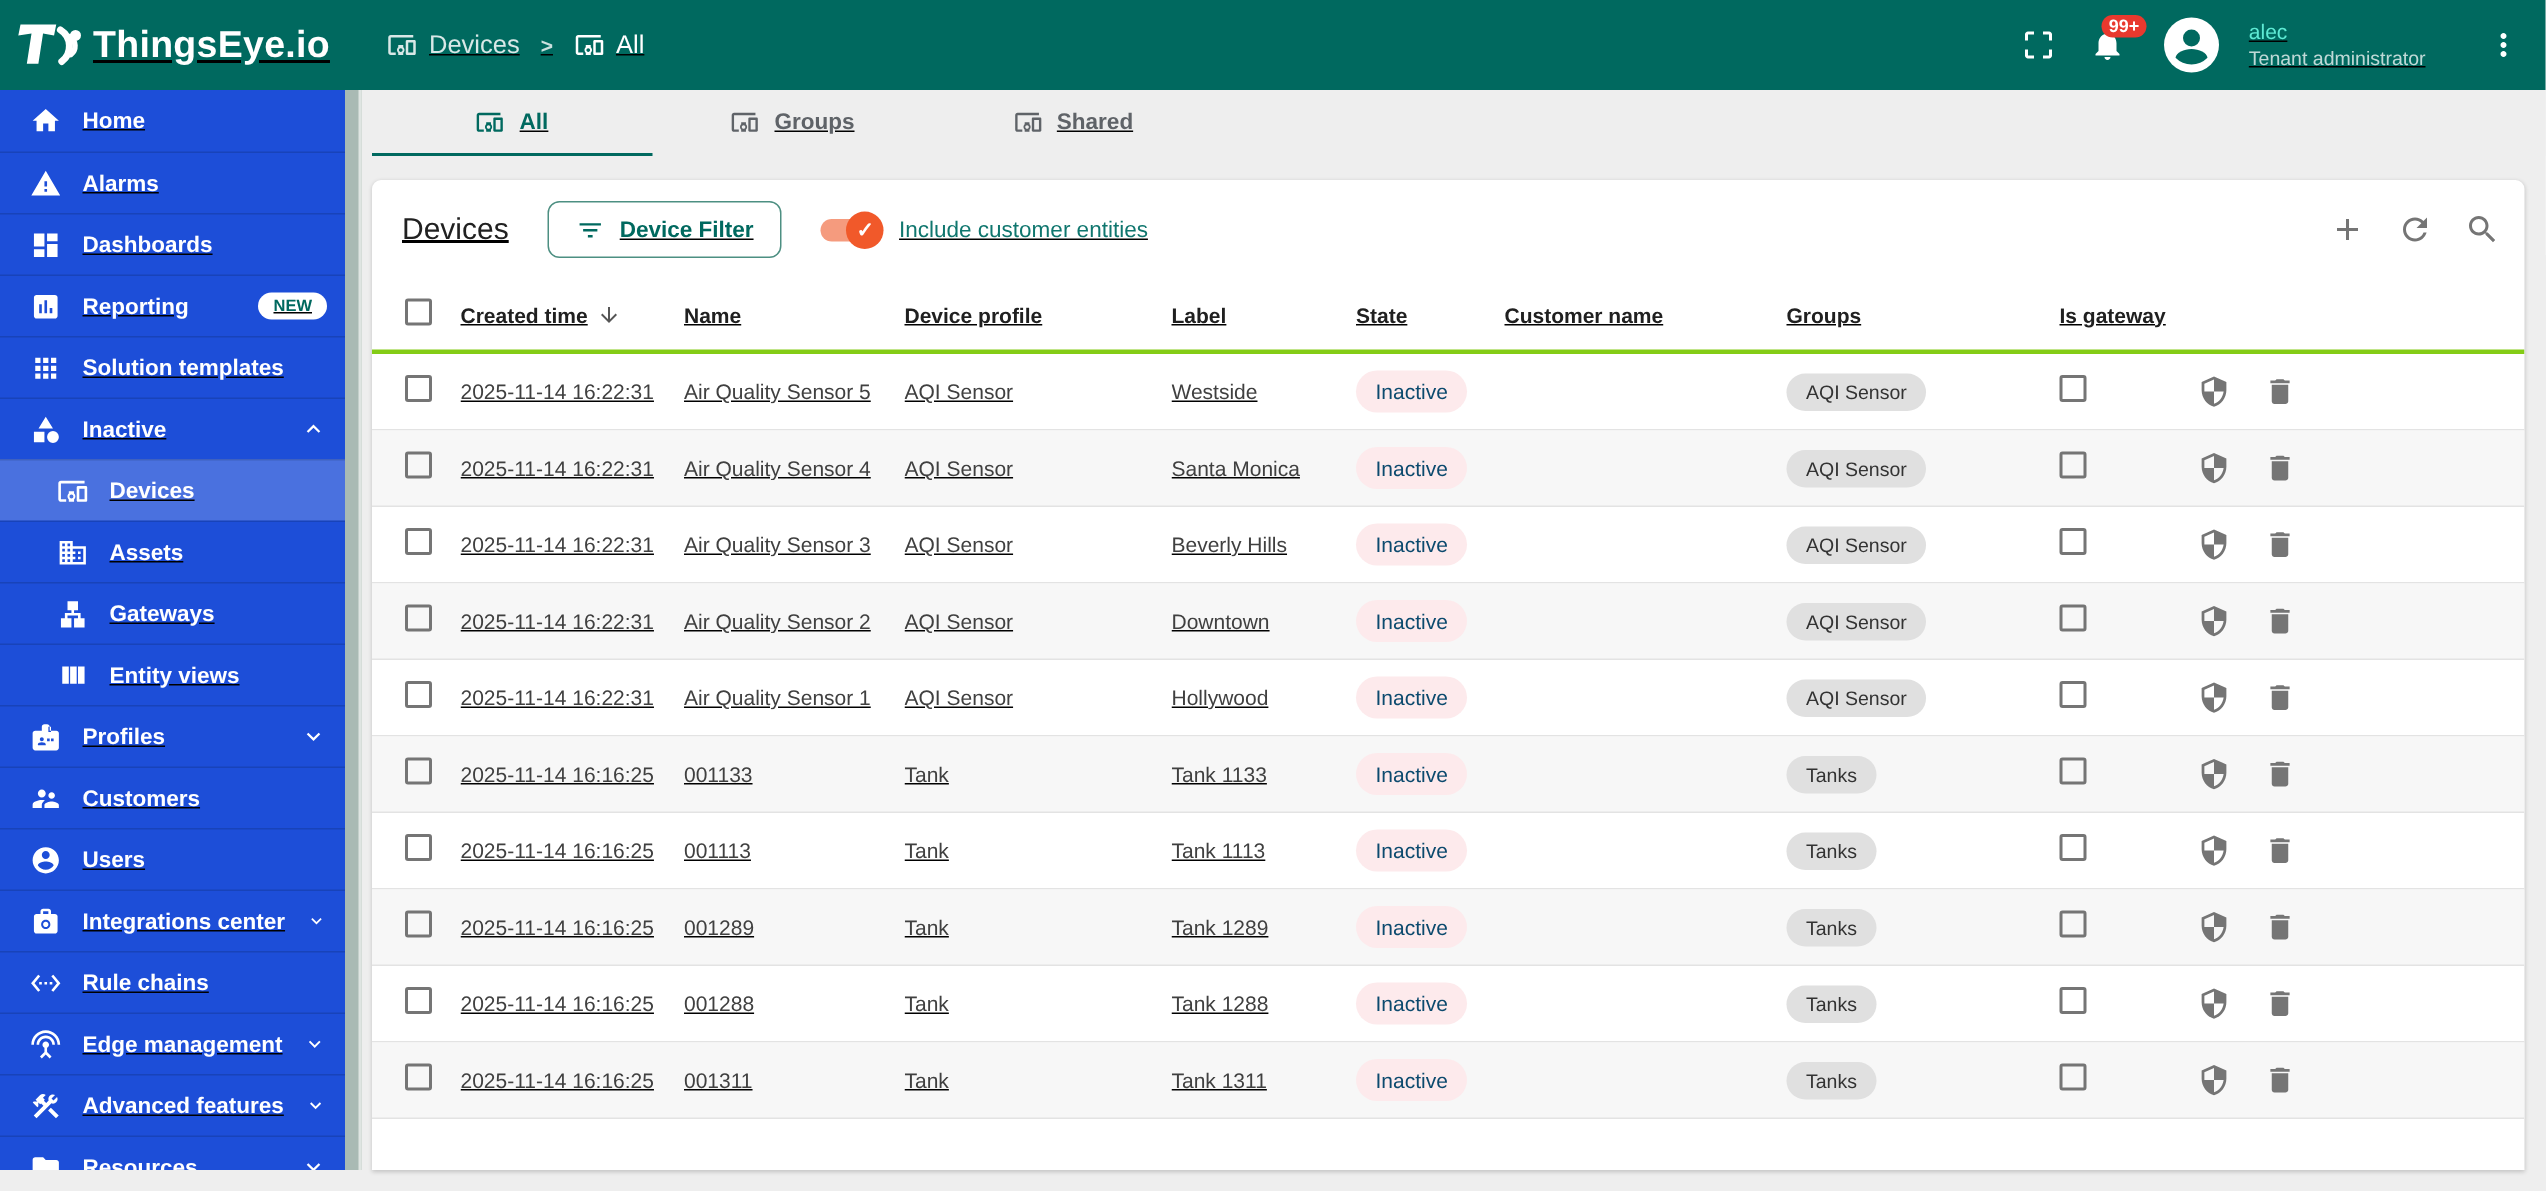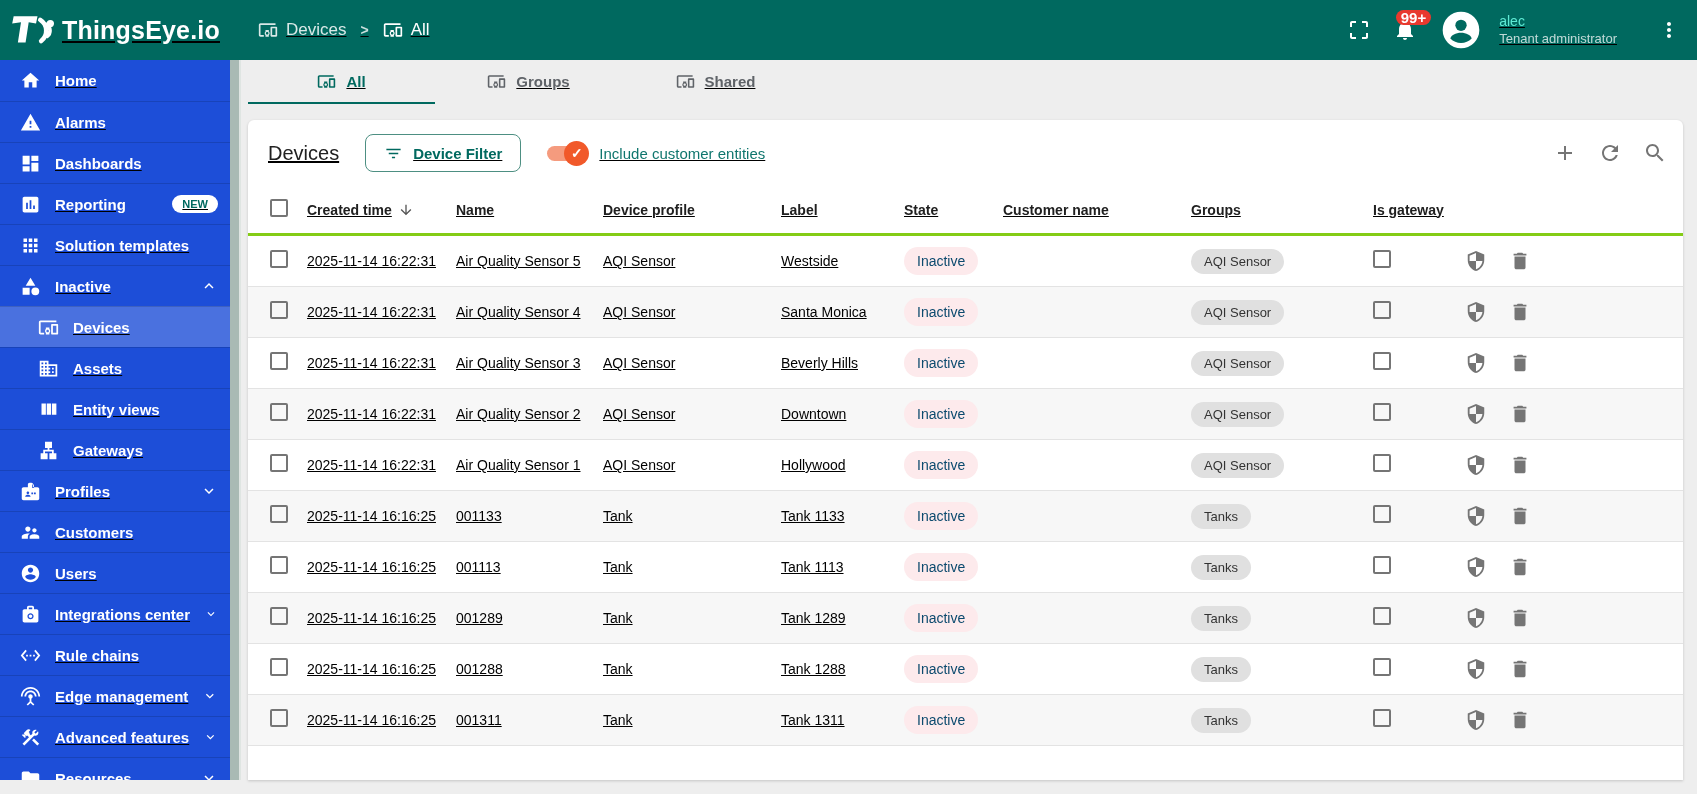--- a/index.html
+++ b/index.html
@@ -12,21 +12,21 @@
   .logo { display:flex; align-items:center; gap:8px; width:248px; }
   .logo-text { font-size:25px; font-weight:700; letter-spacing:.2px; }
   .crumbs { display:flex; align-items:center; gap:14px; font-size:17px; }
   .crumb { display:flex; align-items:center; gap:8px; color:rgba(255,255,255,.85); cursor:pointer; }
   .crumb.last { color:#fff; }
   .crumb svg { width:20px; height:20px; }
   .crumb-sep { color:rgba(255,255,255,.8); font-size:14px; font-weight:700; }
   .top-actions { margin-left:auto; display:flex; align-items:center; gap:18px; }
   .icon-btn { width:28px; height:28px; color:#fff; position:relative; cursor:pointer; display:flex; align-items:center; justify-content:center; }
   .icon-btn svg { width:24px; height:24px; }
-  .bell-badge { position:absolute; top:-6px; right:-12px; background:#e8392e; color:#fff; font-size:15px; font-weight:700;
+  .bell-badge { position:absolute; top:-6px; right:-12px; background:#e8392e; color:#fff; font-size:12px; font-weight:700;
                 border-radius:9px; padding:1px 5px; line-height:13px; }
   .avatar { width:40px; height:40px; margin-left:4px; }
   .user-block { line-height:1.25; margin-right:60px; }
   .user-name { font-size:14px; color:#5eead4; }
   .user-role { font-size:13px; color:rgba(255,255,255,.75); }
 
   .body-row { flex:1; display:flex; min-height:0; }
 
   
   .sidebar { width:230px; background:#1d4ed8; flex:0 0 230px; overflow:hidden; }
@@ -68,21 +68,21 @@
   .head-tools { margin-left:auto; display:flex; align-items:center; gap:21px; color:#757575; }
   .head-tools svg { width:24px; height:24px; cursor:pointer; }
 
   
   .trow { display:grid; grid-template-columns:37px 149px 147px 178px 123px 99px 188px 182px 90px 1fr;
           align-items:center; padding:0 16px 0 22px; height:51px; border-bottom:1px solid #e3e3e3; }
   .thead-row { height:50px; font-weight:600; color:#202020; font-size:14px; border-bottom:3px solid #84cc16; }
   .thead-row .hcell { display:flex; align-items:center; gap:6px; }
   .sort-ic { width:16px; height:16px; color:#555; }
   .trow.alt { background:#f7f7f7; }
-  .tcell { font-size:14px; color:#000000; white-space:nowrap; overflow:hidden; text-overflow:ellipsis; padding-right:10px; }
+  .tcell { font-size:14px; color:#404040; white-space:nowrap; overflow:hidden; text-overflow:ellipsis; padding-right:10px; }
   .cb { width:18px; height:18px; border:2px solid #757575; border-radius:2px; background:transparent; cursor:pointer; display:inline-block; }
   .pill { display:inline-block; background:#fdeaec; color:#0c4a6e; font-size:14px; padding:6px 13px; border-radius:14px; }
   .chip { display:inline-block; background:#e0e0e0; color:#333; font-size:13px; padding:5px 13px; border-radius:13px; }
   .row-actions { display:flex; align-items:center; gap:22px; justify-content:flex-start; padding-left:2px; color:#757575; }
   .row-actions svg { width:22px; height:22px; cursor:pointer; }
 </style>
 </head>
 <body>
 
 <div class="app">
@@ -197,29 +197,29 @@
           <span class="nav-label">Devices</span>
         </div>
         <div class="nav-item child">
           <svg viewBox="0 0 24 24" class="nav-ic">
             <path d="M12 7V3H2v18h20V7H12zM6 19H4v-2h2v2zm0-4H4v-2h2v2zm0-4H4V9h2v2zm0-4H4V5h2v2zm4 12H8v-2h2v2zm0-4H8v-2h2v2zm0-4H8V9h2v2zm0-4H8V5h2v2zm10 12h-8v-2h2v-2h-2v-2h2v-2h-2V9h8v10zm-2-8h-2v2h2v-2zm0 4h-2v2h2v-2z" fill="currentColor"></path>
           </svg>
           <span class="nav-label">Assets</span>
         </div>
         <div class="nav-item child">
           <svg viewBox="0 0 24 24" class="nav-ic">
+            <path d="M13 22h8v-7h-3v-4h-5V9h3V2H8v7h3v2H6v4H3v7h8v-7H8v-2h8v2h-3v7z" fill="currentColor"></path>
+          </svg>
+          <span class="nav-label">Gateways</span>
+        </div>
+        <div class="nav-item child">
+          <svg viewBox="0 0 24 24" class="nav-ic">
             <path d="M10 18h5V5h-5v13zm-6 0h5V5H4v13zM16 5v13h5V5h-5z" fill="currentColor"></path>
           </svg>
           <span class="nav-label">Entity views</span>
-        </div>
-        <div class="nav-item child">
-          <svg viewBox="0 0 24 24" class="nav-ic">
-            <path d="M13 22h8v-7h-3v-4h-5V9h3V2H8v7h3v2H6v4H3v7h8v-7H8v-2h8v2h-3v7z" fill="currentColor"></path>
-          </svg>
-          <span class="nav-label">Gateways</span>
         </div>
         <div class="nav-item">
           <svg viewBox="0 0 24 24" class="nav-ic">
             <path d="M20 7h-5V4c0-1.1-.9-2-2-2h-2c-1.1 0-2 .9-2 2v3H4c-1.1 0-2 .9-2 2v11c0 1.1.9 2 2 2h16c1.1 0 2-.9 2-2V9c0-1.1-.9-2-2-2zM9 12c.83 0 1.5.67 1.5 1.5S9.83 15 9 15s-1.5-.67-1.5-1.5S8.17 12 9 12zm3 6H6v-.43c0-.6.36-1.15.92-1.39.65-.28 1.37-.43 2.08-.43s1.43.15 2.08.43c.55.24.92.78.92 1.39V18zm3-3h-2v-2h2v2zm3 0h-2v-2h2v2zm-2-7h-2V4h2v3z" fill="currentColor"></path>
           </svg>
           <span class="nav-label">Profiles</span>
           <svg viewBox="0 0 24 24" class="nav-chevron">
             <path d="M16.59 8.59 12 13.17 7.41 8.59 6 10l6 6 6-6z" fill="currentColor"></path>
           </svg>
         </div>

